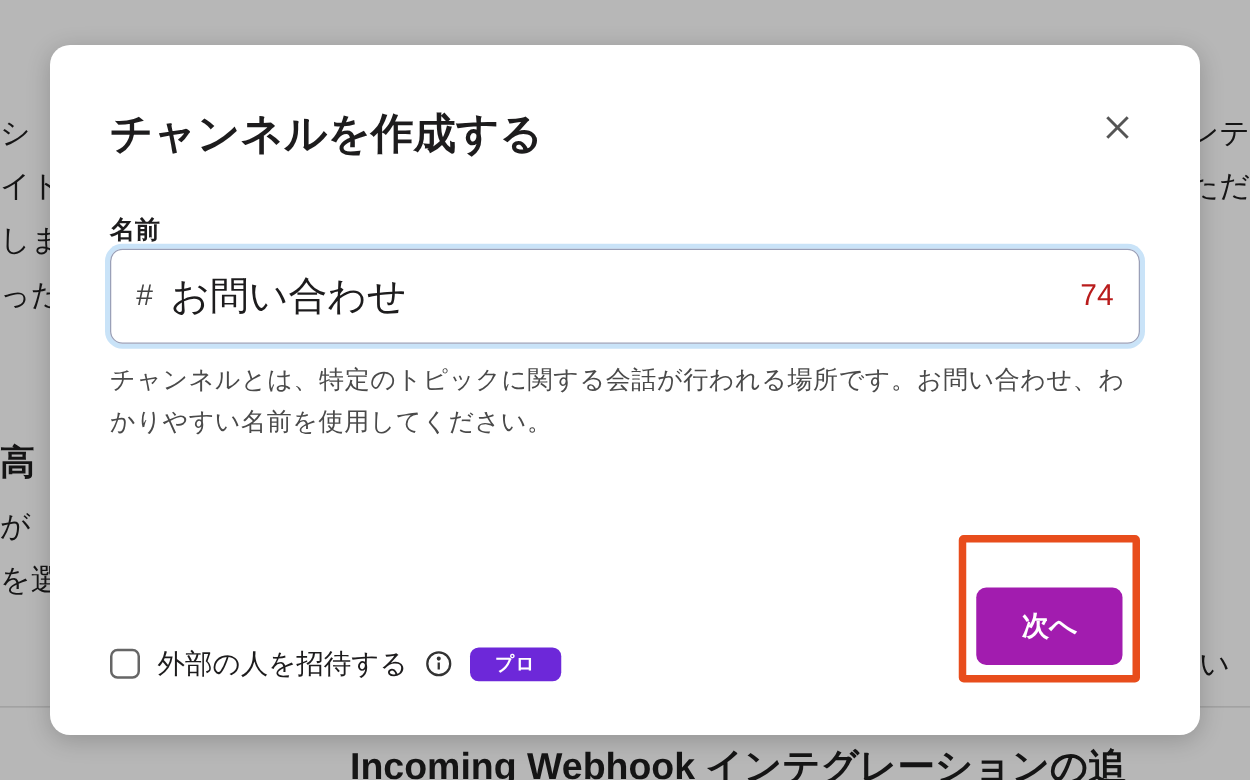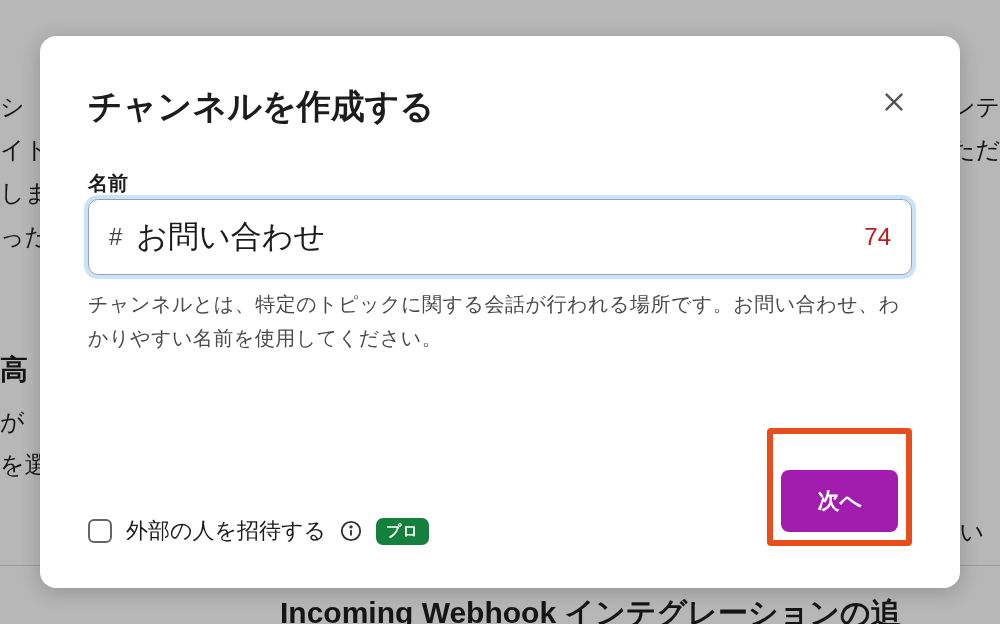--- a/index.html
+++ b/index.html
@@ -173,25 +173,25 @@
       display: inline-flex;
       align-items: center;
       justify-content: center;
       cursor: pointer;
     }
     .info-icon svg {
       width: 22px;
       height: 22px;
     }
     .pro-badge {
-      background: #15803d;
+      background: #6d28d9;
       color: #fff;
       font-size: 15px;
       font-weight: 700;
-      padding: 4px 10px;
+      padding: 4px 20px;
       border-radius: 7px;
       letter-spacing: 1px;
     }
     .next-wrap {
       border: 6px solid #e84d1c;
       padding: 8px;
       border-radius: 4px;
     }
     .next-btn {
       background: #a21caf;

